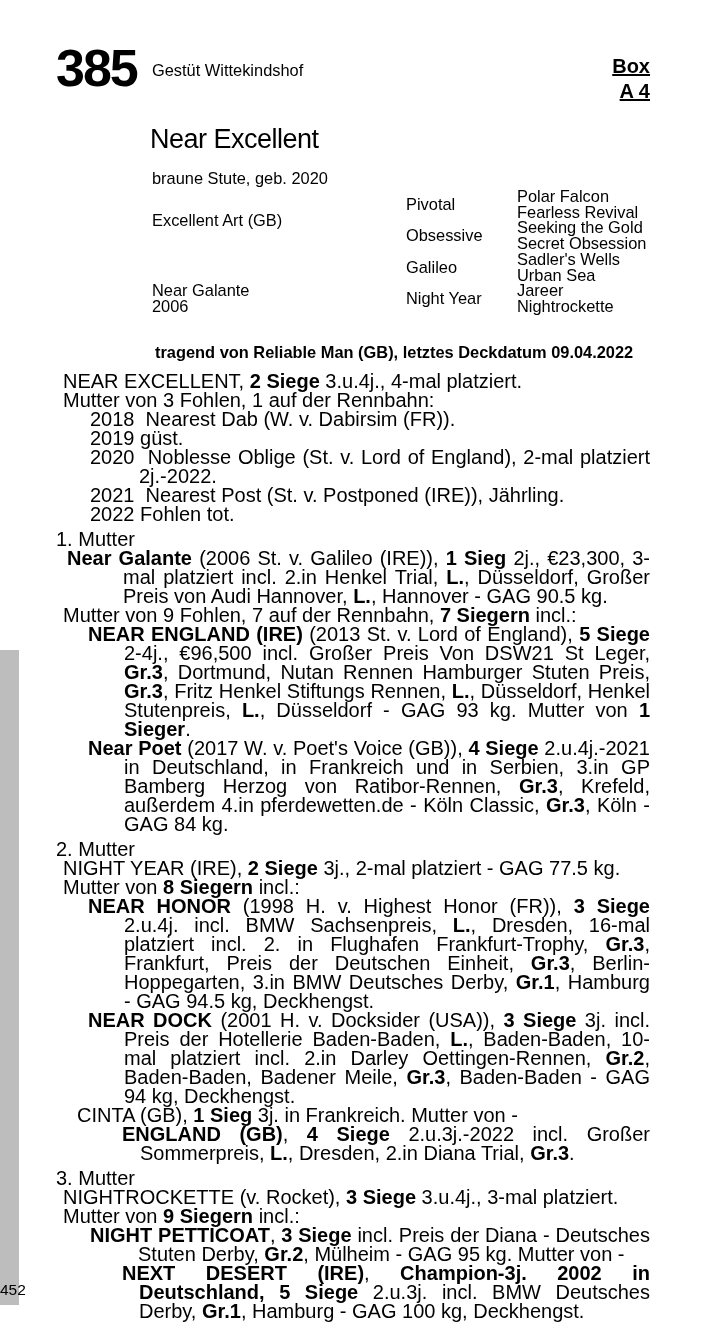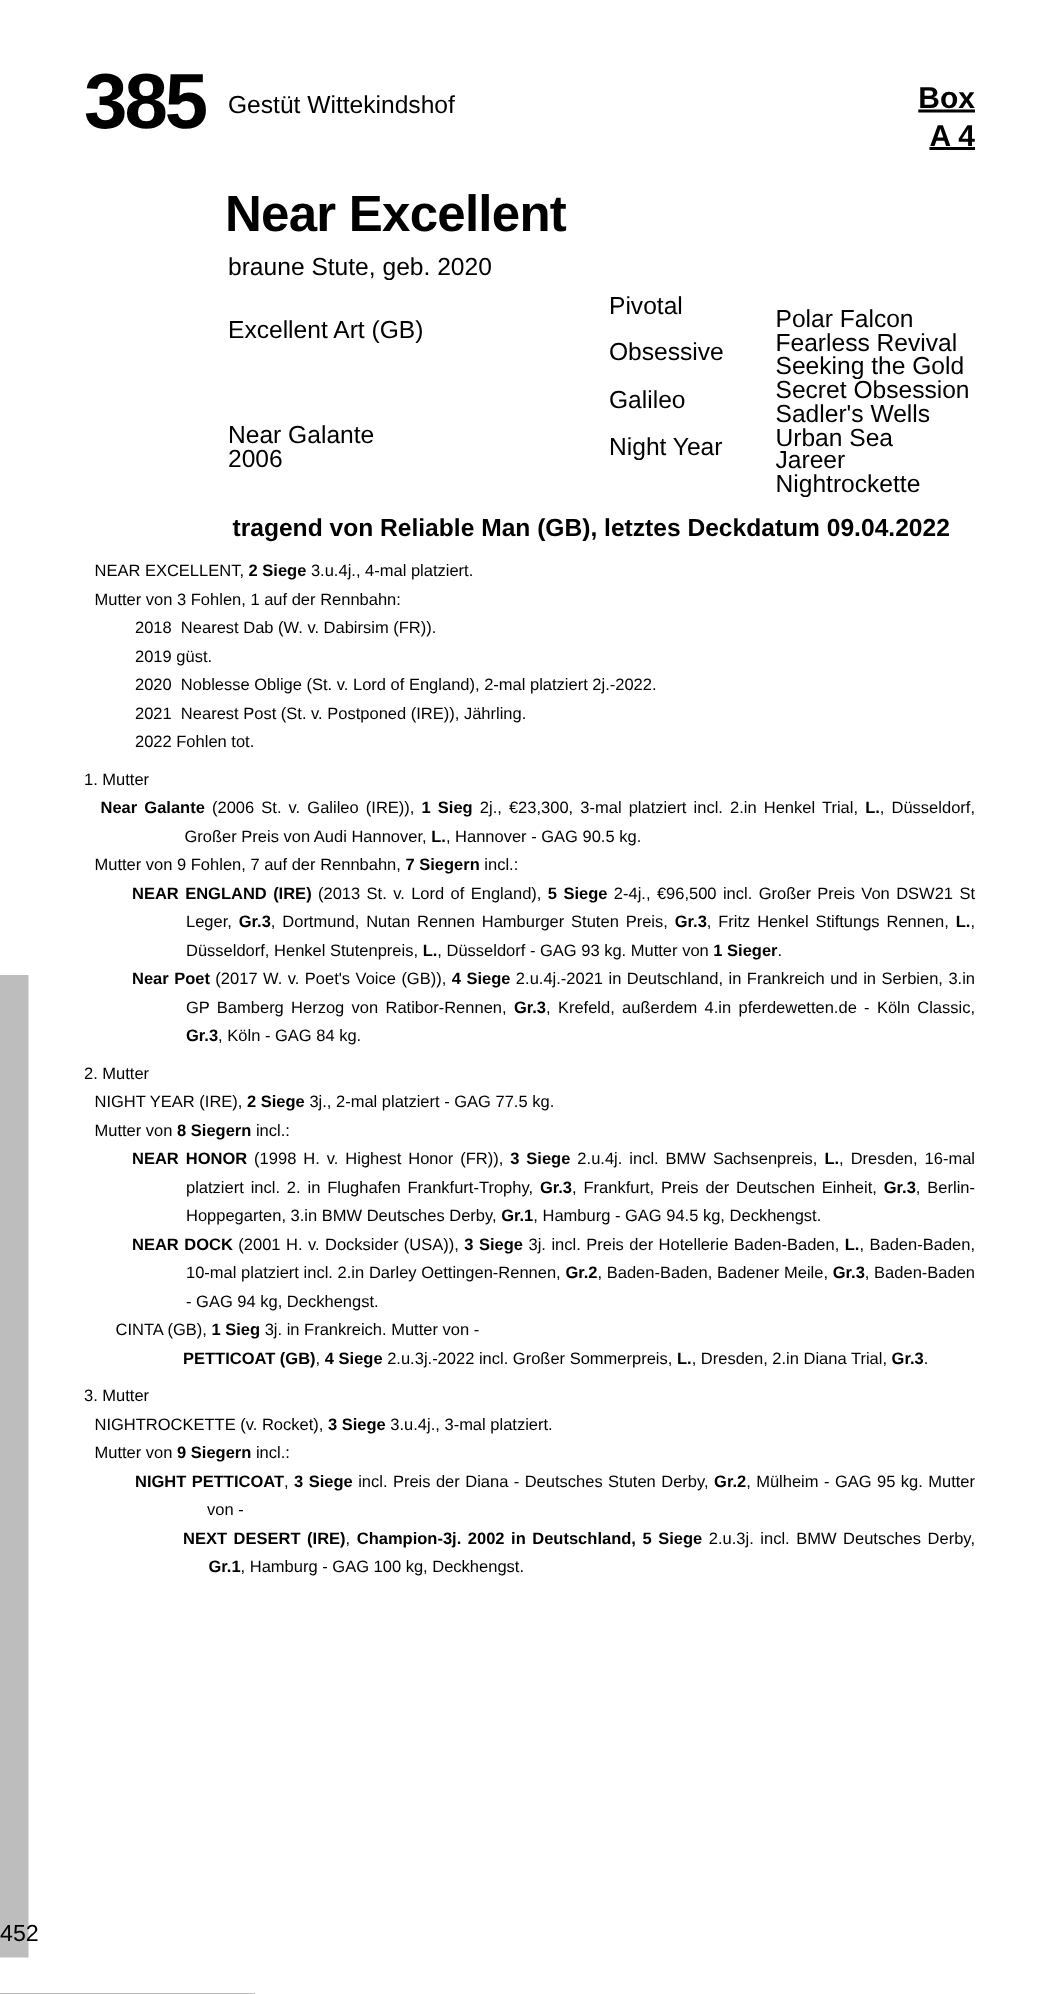--- a/index.html
+++ b/index.html
@@ -19,39 +19,39 @@
     position:absolute;left:56px;top:40px;
     font-size:52px;font-weight:700;letter-spacing:-2px;line-height:56px;
   }
   .consignor{position:absolute;left:152px;top:61px;font-size:16.4px;}
   .box{
     position:absolute;left:540px;top:54px;width:110px;
     text-align:right;font-size:20px;font-weight:700;line-height:25px;text-decoration:underline;
   }
   .horse-name{
     position:absolute;left:150px;top:124px;
-    font-size:34px;font-weight:700;letter-spacing:-0.5px;
+    font-size:27px;font-weight:400;letter-spacing:-0.5px;
   }
   .horse-details{position:absolute;left:152px;top:169px;font-size:16.4px;}
 
   
   .ped{position:absolute;font-size:16.4px;}
   .ped-col1{left:152px;top:189px;width:215px;}
   .ped-col2{left:370px;top:189px;width:144px;margin-left:36px;}
-  .ped-col3{left:517px;top:206px;width:190px;line-height:15.7px;}
+  .ped-col3{left:517px;top:189px;width:190px;line-height:15.7px;}
   .ped-cell4{height:62.8px;display:flex;flex-direction:column;justify-content:center;line-height:15.7px;}
   .ped-cell4.bottom{justify-content:flex-end;}
   .ped-cell2{height:31.4px;display:flex;flex-direction:column;justify-content:center;line-height:15.7px;}
 
   .covering{position:absolute;left:155px;top:343px;font-size:16.4px;font-weight:700;}
 
   
   .body-text{
     position:absolute;left:63px;top:372px;width:587px;
-    font-size:11px;line-height:19px;
+    font-size:20px;line-height:19px;
   }
   .body-text p{margin:0;}
   .j{text-align:justify;}
   .h-mutter{font-weight:400;margin:6px 0 0 -7px !important;}
   .s-plain{}
   .s-year{padding-left:76px;text-indent:-49px;}
   .s-hangA{padding-left:60px;text-indent:-56px;}
   .s-hangB{padding-left:61px;text-indent:-36px;}
   .s-cinta{padding-left:14px;}
   .s-nastaria{padding-left:77px;text-indent:-18px;}
@@ -118,21 +118,21 @@
       <p class="s-hangA j"><b>Near Galante</b> (2006 St. v. Galileo (IRE)), <b>1 Sieg</b> 2j., €23,300, 3-mal platziert incl. 2.in Henkel Trial, <b>L.</b>, Düsseldorf, Großer Preis von Audi Hannover, <b>L.</b>, Hannover - GAG 90.5 kg.</p>
       <p class="s-plain">Mutter von 9 Fohlen, 7 auf der Rennbahn, <b>7 Siegern</b> incl.:</p>
       <p class="s-hangB j"><b>NEAR ENGLAND (IRE)</b> (2013 St. v. Lord of England), <b>5 Siege</b> 2-4j., €96,500 incl. Großer Preis Von DSW21 St Leger, <b>Gr.3</b>, Dortmund, Nutan Rennen Hamburger Stuten Preis, <b>Gr.3</b>, Fritz Henkel Stiftungs Rennen, <b>L.</b>, Düsseldorf, Henkel Stutenpreis, <b>L.</b>, Düsseldorf - GAG 93 kg. Mutter von <b>1 Sieger</b>.</p>
       <p class="s-hangB j"><b>Near Poet</b> (2017 W. v. Poet's Voice (GB)), <b>4 Siege</b> 2.u.4j.-2021 in Deutschland, in Frankreich und in Serbien, 3.in GP Bamberg Herzog von Ratibor-Rennen, <b>Gr.3</b>, Krefeld, außerdem 4.in pferdewetten.de - Köln Classic, <b>Gr.3</b>, Köln - GAG 84 kg.</p>
       <p class="h-mutter">2. Mutter</p>
       <p class="s-plain">NIGHT YEAR (IRE), <b>2 Siege</b> 3j., 2-mal platziert - GAG 77.5 kg.</p>
       <p class="s-plain">Mutter von <b>8 Siegern</b> incl.:</p>
       <p class="s-hangB j"><b>NEAR HONOR</b> (1998 H. v. Highest Honor (FR)), <b>3 Siege</b> 2.u.4j. incl. BMW Sachsenpreis, <b>L.</b>, Dresden, 16-mal platziert incl. 2. in Flughafen Frankfurt-Trophy, <b>Gr.3</b>, Frankfurt, Preis der Deutschen Einheit, <b>Gr.3</b>, Berlin-Hoppegarten, 3.in BMW Deutsches Derby, <b>Gr.1</b>, Hamburg - GAG 94.5 kg, Deckhengst.</p>
       <p class="s-hangB j"><b>NEAR DOCK</b> (2001 H. v. Docksider (USA)), <b>3 Siege</b> 3j. incl. Preis der Hotellerie Baden-Baden, <b>L.</b>, Baden-Baden, 10-mal platziert incl. 2.in Darley Oettingen-Rennen, <b>Gr.2</b>, Baden-Baden, Badener Meile, <b>Gr.3</b>, Baden-Baden - GAG 94 kg, Deckhengst.</p>
       <p class="s-cinta">CINTA (GB), <b>1 Sieg</b> 3j. in Frankreich. Mutter von -</p>
-      <p class="s-nastaria j"><b>PETTICOAT (GB)</b>, <b>4 Siege</b> 2.u.3j.-2022 incl. Großer Sommerpreis, <b>L.</b>, Dresden, 2.in Diana Trial, <b>Gr.3</b>.</p>
+      <p class="s-nastaria j"><b>ENGLAND (GB)</b>, <b>4 Siege</b> 2.u.3j.-2022 incl. Großer Sommerpreis, <b>L.</b>, Dresden, 2.in Diana Trial, <b>Gr.3</b>.</p>
       <p class="h-mutter">3. Mutter</p>
       <p class="s-plain">NIGHTROCKETTE (v. Rocket), <b>3 Siege</b> 3.u.4j., 3-mal platziert.</p>
       <p class="s-plain">Mutter von <b>9 Siegern</b> incl.:</p>
       <p class="s-petticoat j"><b>NIGHT PETTICOAT</b>, <b>3 Siege</b> incl. Preis der Diana - Deutsches Stuten Derby, <b>Gr.2</b>, Mülheim - GAG 95 kg. Mutter von -</p>
       <p class="s-nextdesert j"><b>NEXT DESERT (IRE)</b>, <b>Champion-3j. 2002 in Deutschland, 5 Siege</b> 2.u.3j. incl. BMW Deutsches Derby, <b>Gr.1</b>, Hamburg - GAG 100 kg, Deckhengst.</p>
     </div>
 
   <div class="page-number">452</div>
 
 </div>

